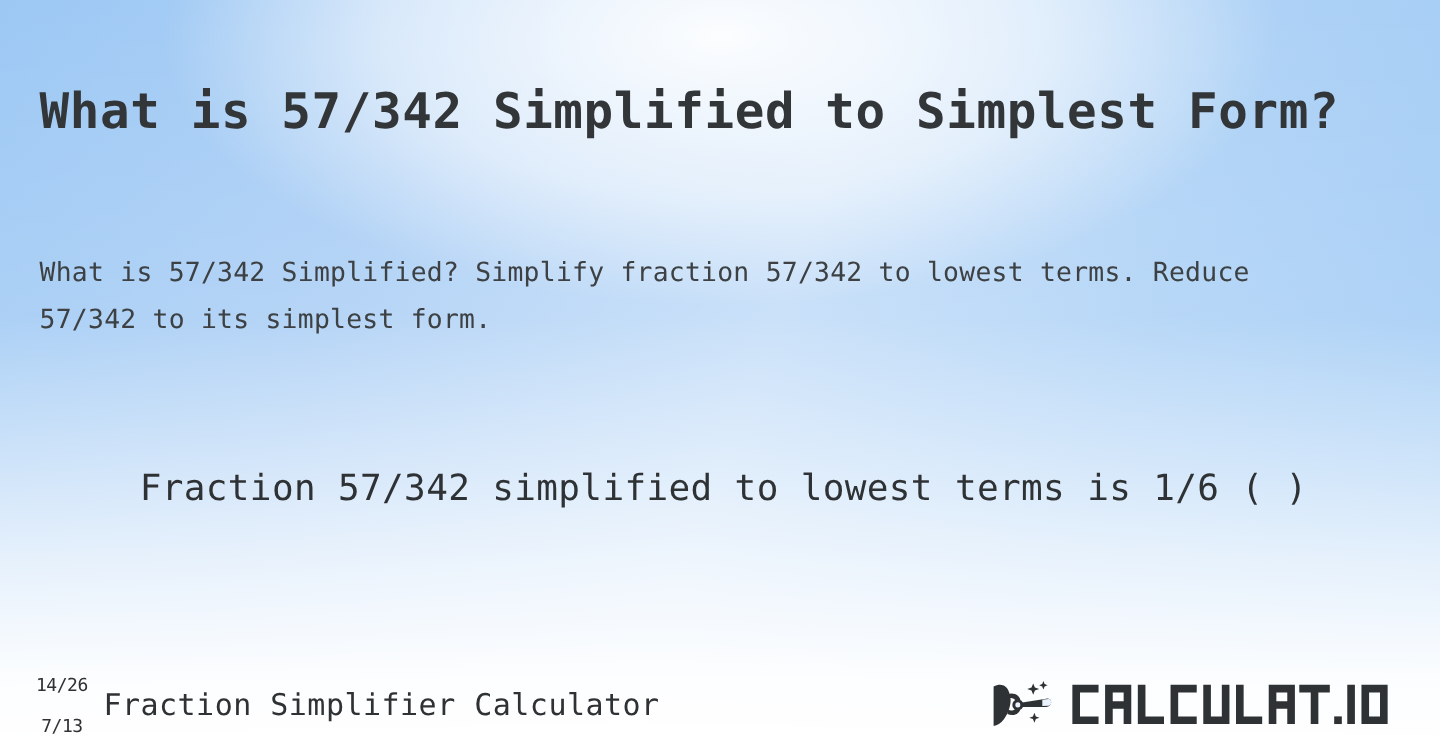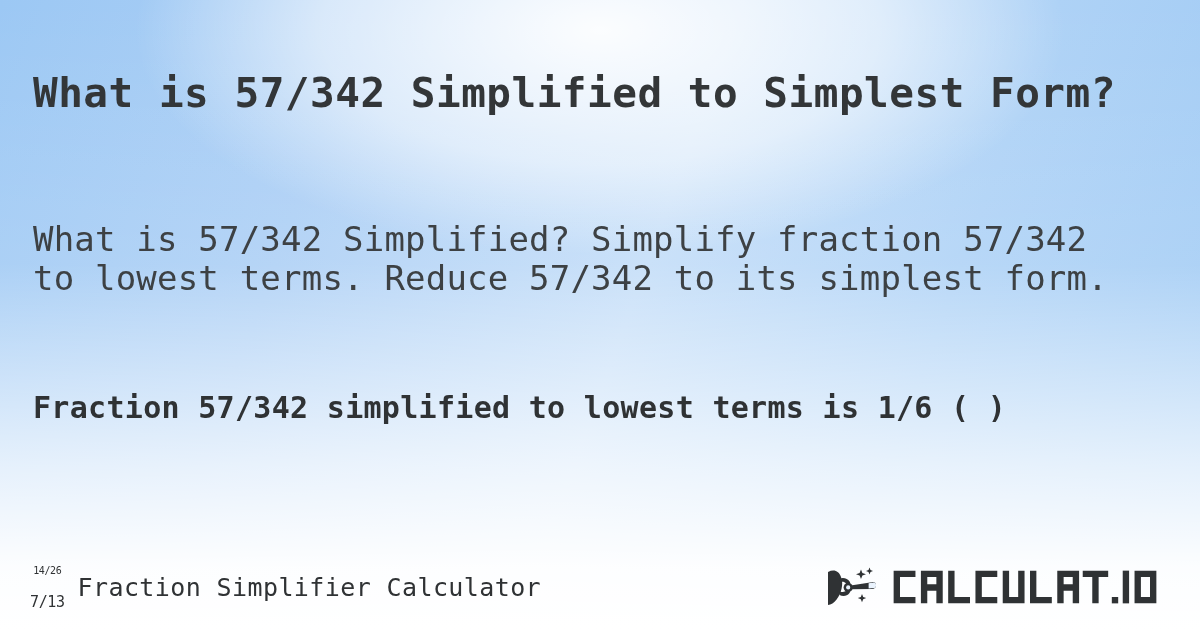--- a/index.html
+++ b/index.html
@@ -60,39 +60,40 @@
     letter-spacing: 0.5px;
     color: #333638;
     white-space: pre-wrap;
   }
 
   .subtitle {
     position: absolute;
     left: 33px;
     top: 186px;
     width: 1090px;
-    font-size: 34px;
+    font-size: 22px;
     font-weight: normal;
     line-height: 39px;
     letter-spacing: 0.2px;
     color: #3d4144;
     white-space: pre-wrap;
   }
 
   .result {
     position: absolute;
     left: 33px;
     top: 355px;
     width: 1140px;
     font-size: 30px;
-    font-weight: bold;
+    font-weight: normal;
     line-height: 45px;
     letter-spacing: 0.3px;
     color: #2f3234;
     white-space: pre-wrap;
+    text-align: center;
   }
 
   
   .footer {
     position: absolute;
     left: 0;
     bottom: 0;
     width: 1200px;
     height: 86px;
     display: flex;
@@ -110,21 +111,21 @@
   .frac-icon {
     display: flex;
     flex-direction: column;
     align-items: center;
     justify-content: center;
     line-height: 1;
     color: #2f3234;
     padding-top: 2px;
   }
   .frac-icon .frac-top {
-    font-size: 10px;
+    font-size: 15px;
     letter-spacing: -0.4px;
     margin-bottom: 19px;
   }
   .frac-icon .frac-bottom {
     font-size: 15px;
     letter-spacing: -0.4px;
   }
 
   .footer-title {
     font-size: 25px;

